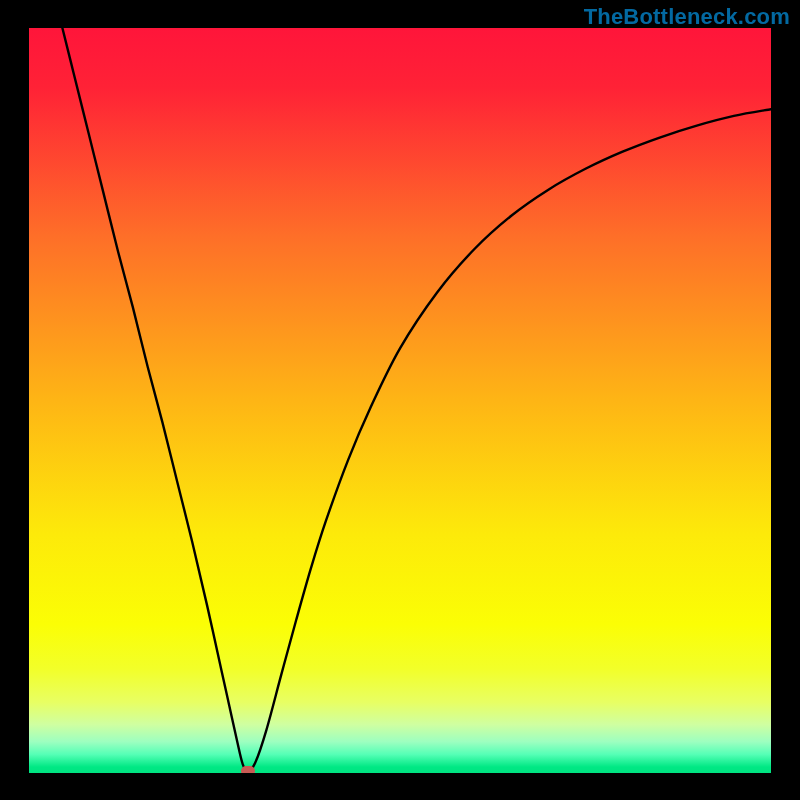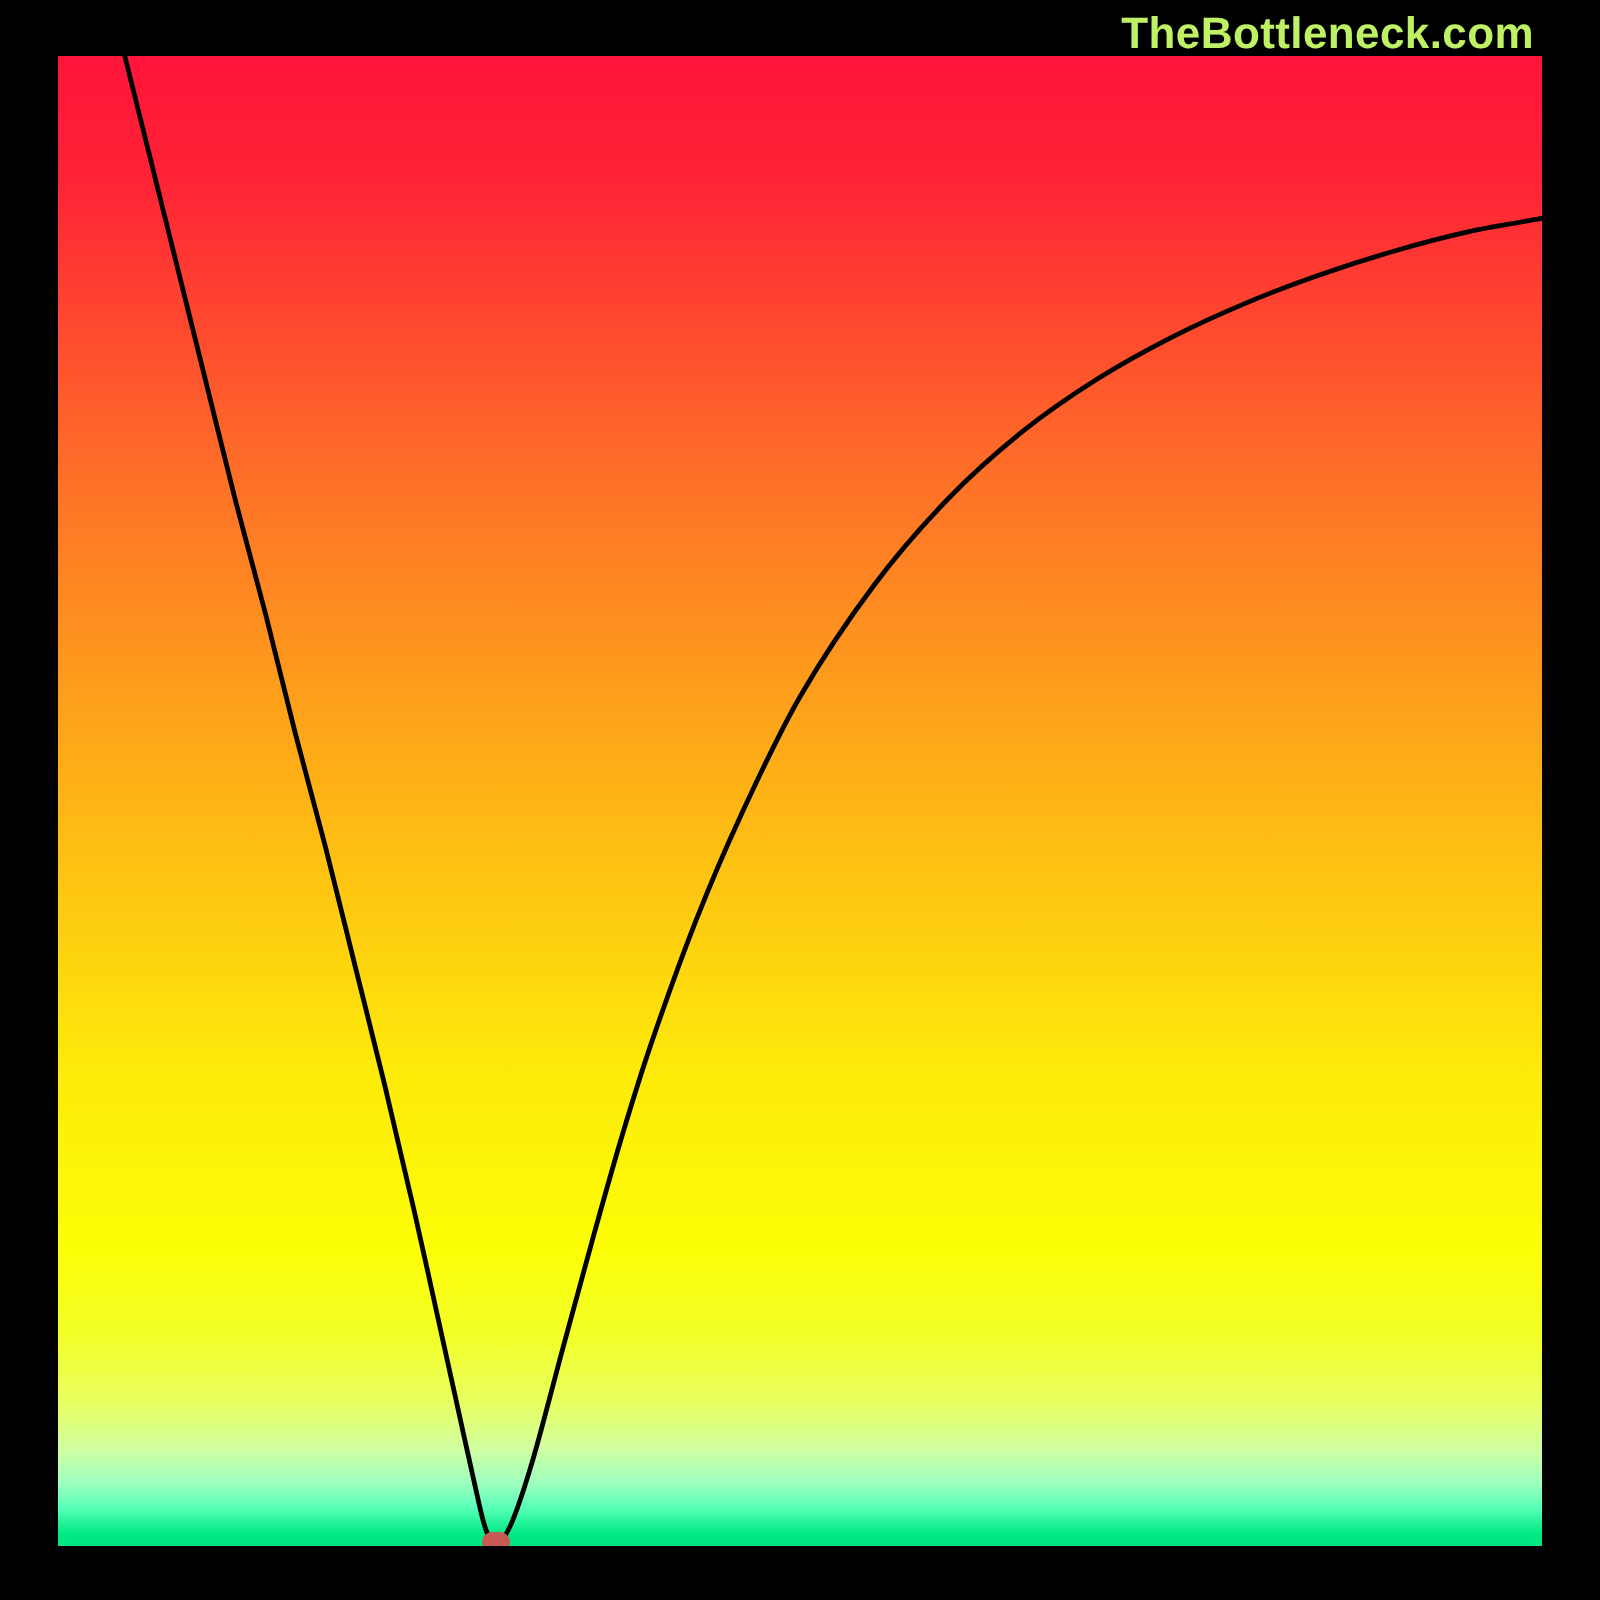--- a/index.html
+++ b/index.html
@@ -22,25 +22,25 @@
     position: absolute;
     left: 29px;
     top: 28px;
     width: 742px;
     height: 745px;
     overflow: hidden;
   }
   .watermark {
     position: absolute;
     top: 4px;
-    right: 33px;
+    right: 10px;
     font-family: Arial, Helvetica, sans-serif;
     font-size: 22px;
     font-weight: 600;
-    color: #bef264;
+    color: #0369a1;
     letter-spacing: 0.2px;
   }
   .marker {
     position: absolute;
     width: 14px;
     height: 10px;
     border-radius: 5px;
     background: #c85a54;
   }
   svg.curve {

